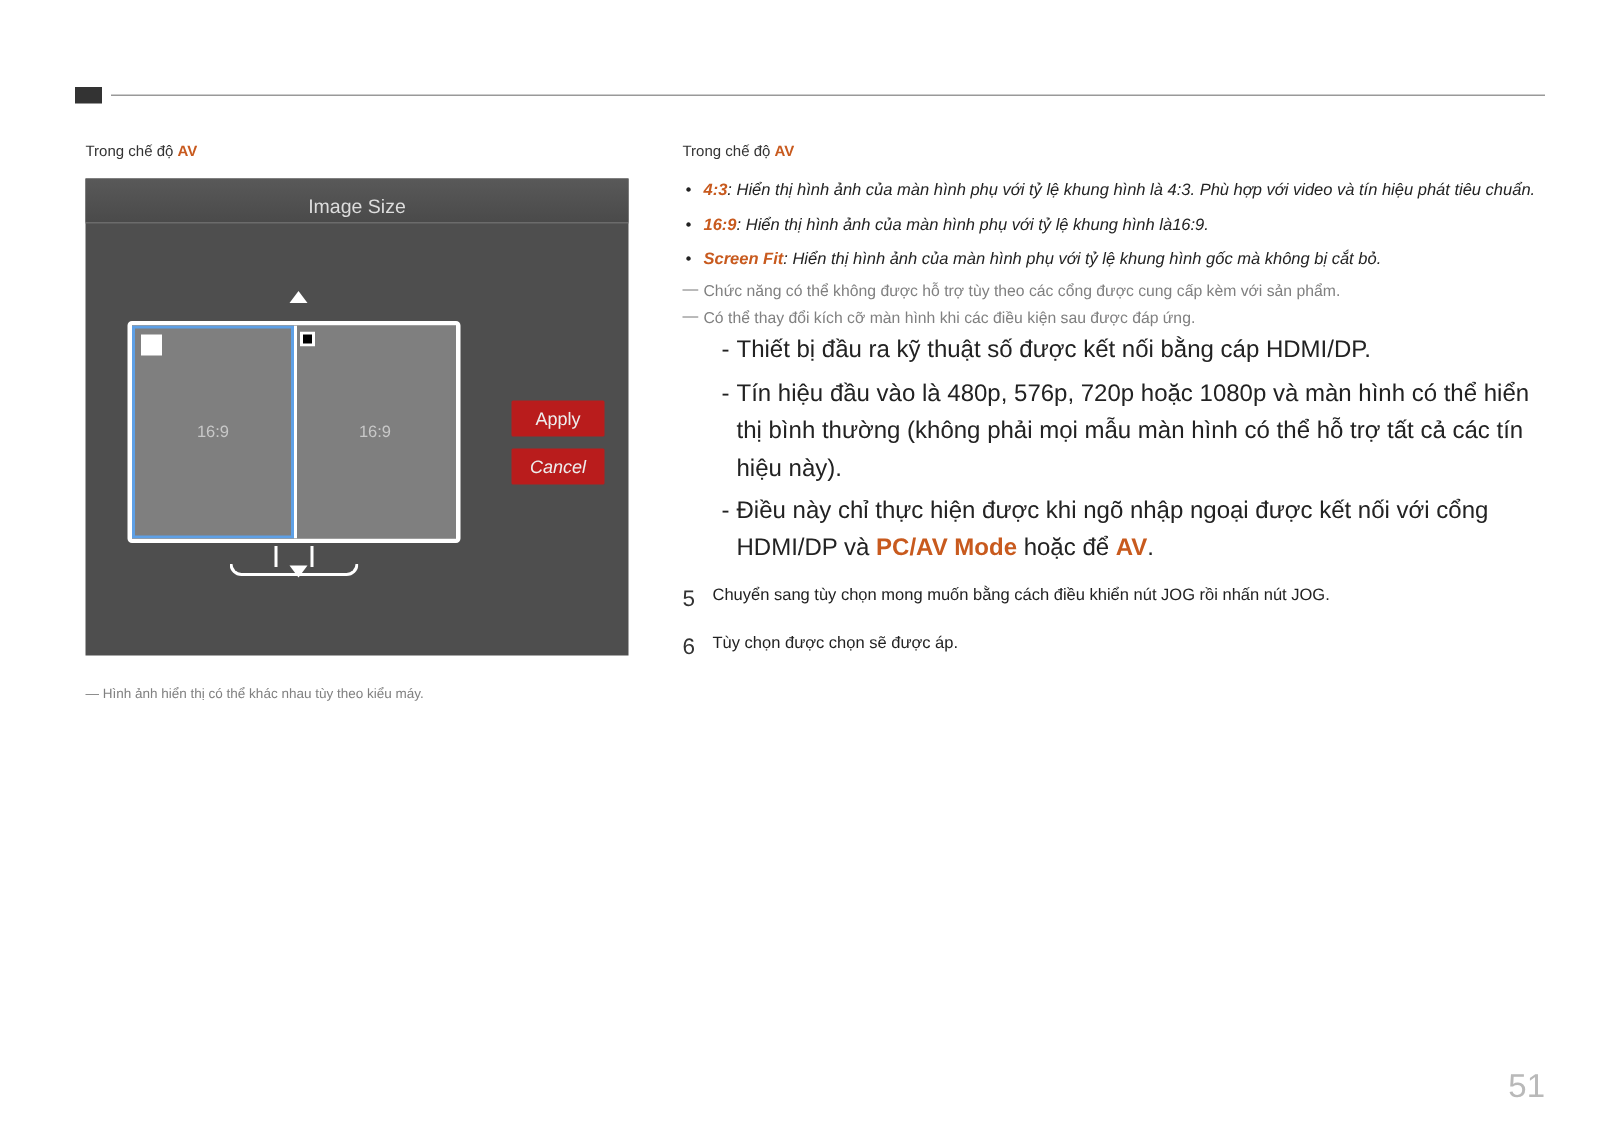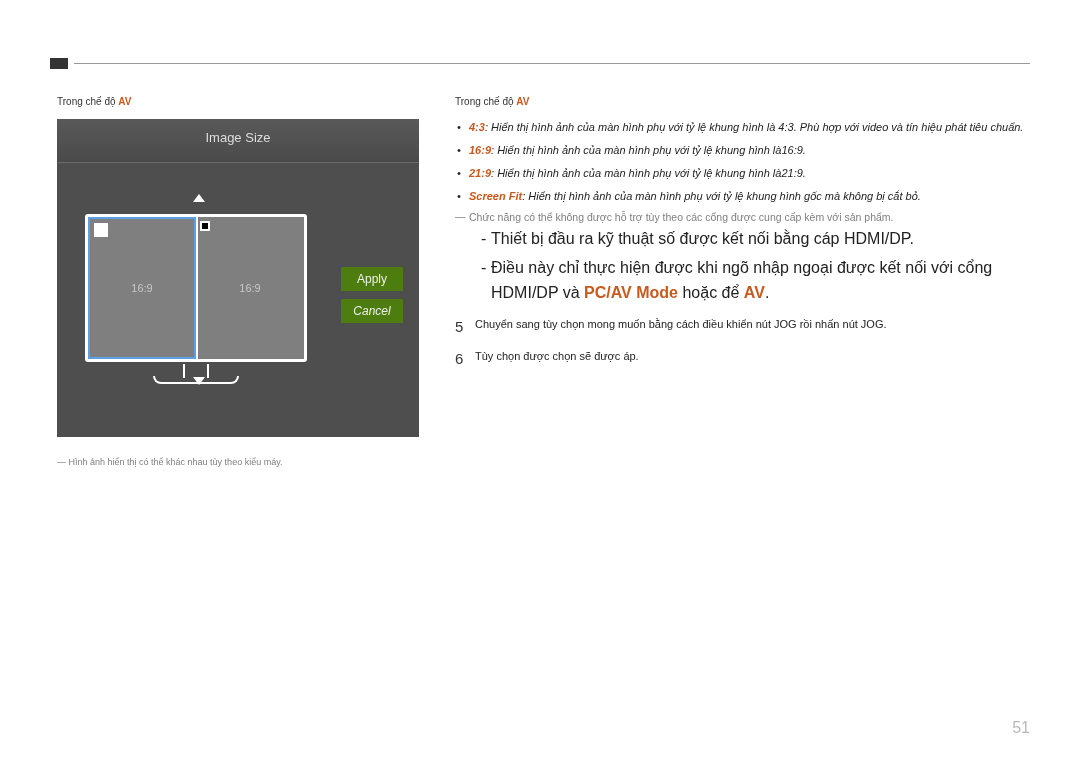--- a/index.html
+++ b/index.html
@@ -49,21 +49,21 @@
 
   
   .osd {
     width: 362px;
     height: 318px;
     background: #4e4e4e;
     position: relative;
     margin-top: 4px;
   }
   .osd-title-bar {
-    height: 44px;
+    height: 30px;
     line-height: 38px;
     text-align: center;
     color: #ddd;
     font-size: 13px;
     border-bottom: 1px solid #6b6b6b;
     background: linear-gradient(#595959,#4a4a4a);
   }
   .monitor-wrap {
     position: absolute;
     left: 28px;
@@ -129,21 +129,21 @@
     border-top: none;
     border-radius: 0 0 50px 50px;
   }
   .btn {
     position: absolute;
     right: 16px;
     width: 62px;
     height: 24px;
     line-height: 24px;
     text-align: center;
-    background: #4d7c0f;
+    background: #b91c1c;
     color: #eee;
     font-size: 12px;
     border-radius: 1px;
   }
   .btn-apply { top: 148px; }
   .btn-cancel { top: 180px; font-style: italic; }
 
   .footnote {
     font-size: 9px;
     color: #808080;
@@ -203,21 +203,21 @@
   }
   .step-num {
     width: 20px;
     font-size: 15px;
     color: #333;
   }
   .page-num {
     position: absolute;
     right: 50px;
     bottom: 26px;
-    font-size: 16px;
+    font-size: 22px;
     color: #b9b9b9;
     font-weight: 300;
   }
 </style>
 </head>
 <body>
 
 <div class="top-accent"></div>
 <div class="top-line"></div>
 
@@ -255,28 +255,29 @@
 </div>
 
 <div class="col-right">
   <div class="heading">
     <span>Trong chế độ </span><span class="accent">AV</span>
   </div>
 
   <ul class="bullets">
     <li><span class="b-accent">4:3</span><span>: Hiển thị hình ảnh của màn hình phụ với tỷ lệ khung hình là 4:3. Phù hợp với video và tín hiệu phát tiêu chuẩn.</span></li>
     <li><span class="b-accent">16:9</span><span>: Hiển thị hình ảnh của màn hình phụ với tỷ lệ khung hình là16:9.</span></li>
-    <li><span class="b-accent">21:9</span><span>: Hiển thị hình ảnh của màn hình phụ với tỷ lệ khung hình là21:9.</span></li>
     <li><span class="b-accent">Screen Fit</span><span>: Hiển thị hình ảnh của màn hình phụ với tỷ lệ khung hình gốc mà không bị cắt bỏ.</span></li>
   </ul>
 
   <div class="note-line">Chức năng có thể không được hỗ trợ tùy theo các cổng được cung cấp kèm với sản phẩm.</div>
+  <div class="note-line">Có thể thay đổi kích cỡ màn hình khi các điều kiện sau được đáp ứng.</div>
 
   <ul class="dashlist">
     <li>Thiết bị đầu ra kỹ thuật số được kết nối bằng cáp HDMI/DP.</li>
+    <li>Tín hiệu đầu vào là 480p, 576p, 720p hoặc 1080p và màn hình có thể hiển thị bình thường (không phải mọi mẫu màn hình có thể hỗ trợ tất cả các tín hiệu này).</li>
     <li>
       <span>Điều này chỉ thực hiện được khi ngõ nhập ngoại được kết nối với cổng HDMI/DP và </span><span class="b-accent">PC/AV Mode</span><span> hoặc để </span><span class="b-accent">AV</span><span>.</span>
     </li>
   </ul>
 
   <div class="step">
     <div class="step-num">5</div>
     <div>Chuyển sang tùy chọn mong muốn bằng cách điều khiển nút JOG rồi nhấn nút JOG.</div>
   </div>
   <div class="step">

